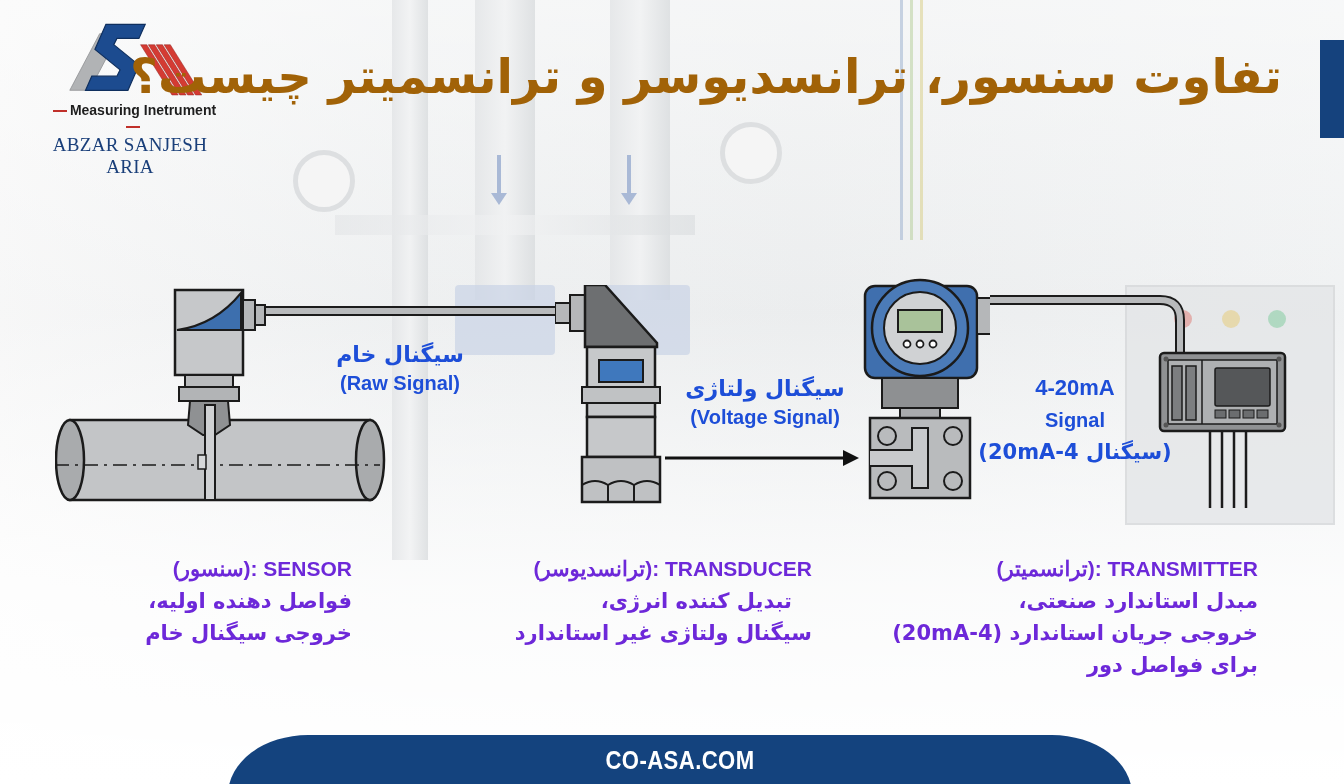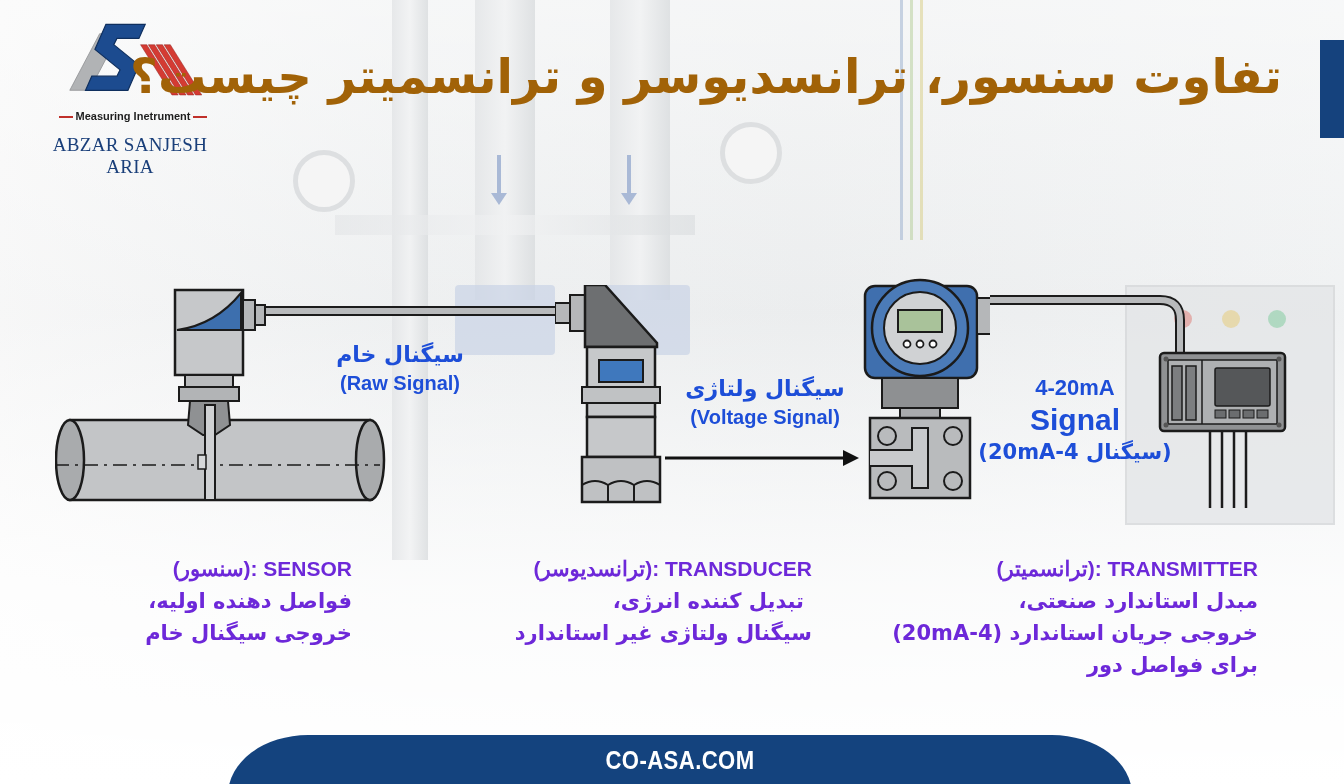--- a/index.html
+++ b/index.html
@@ -21,21 +21,21 @@
   .bgflange { position: absolute; background: #c9d3e6; border-radius: 4px; opacity: 0.7; }
   .bggauge { position: absolute; border-radius: 50%; background: #f6f6f6; border: 5px solid #dadcde; opacity: 0.85; }
   .bgarrow { position: absolute; width: 4px; background: #a9b9d6; }
   .bgarrow::after { content: ""; position: absolute; left: -6px; bottom: -10px; border-left: 8px solid transparent; border-right: 8px solid transparent; border-top: 12px solid #a9b9d6; }
   .bgpanel { position: absolute; background: #e4e6e8; border: 2px solid #d6d8da; opacity: 0.8; }
   .bglight { position: absolute; width: 18px; height: 18px; border-radius: 50%; opacity: 0.6; }
   .wire { position: absolute; width: 3px; opacity: 0.55; }
 
   
   .logo { position: absolute; left: 40px; top: 18px; width: 190px; height: 140px; }
-  .logo-sub { position: absolute; left: 48px; top: 110px; width: 170px; text-align: center; font-family: "Liberation Sans", sans-serif; font-size: 11px; font-weight: bold; color: #1e1e1e; }
+  .logo-sub { position: absolute; left: 48px; top: 102px; width: 170px; text-align: center; font-family: "Liberation Sans", sans-serif; font-size: 14px; font-weight: bold; color: #1e1e1e; }
   .logo-sub::before, .logo-sub::after { content: ""; display: inline-block; width: 14px; height: 2px; background: #c0302a; vertical-align: middle; margin: 0 3px; }
   .logo-name { position: absolute; left: 30px; top: 134px; width: 200px; text-align: center; font-family: "Liberation Serif", serif; font-weight: normal; font-size: 19px; color: #1a3f7a; letter-spacing: 0.3px; }
 
   .title {
     position: absolute; right: 62px; top: 48px;
     font-family: "DejaVu Sans", sans-serif; font-weight: bold; font-size: 48px;
     color: #a16207; direction: rtl; white-space: nowrap; letter-spacing: -1px;
   }
   .title-bar { position: absolute; right: 0; top: 40px; width: 24px; height: 98px; background: #15427d; }
 
@@ -187,32 +187,32 @@
 <div class="label" style="left:315px;top:340px;width:170px;">
   <span class="fa">سیگنال خام</span>
   <span class="en">(Raw Signal)</span>
 </div>
 <div class="label" style="left:660px;top:374px;width:210px;">
   <span class="fa">سیگنال ولتاژی</span>
   <span class="en">(Voltage Signal)</span>
 </div>
 <div class="label" style="left:970px;top:372px;width:210px;">
   <span class="en" style="font-size:22px;line-height:32px;">4-20mA</span>
-  <span class="en" style="font-size:30px;line-height:32px;">Signal</span>
+  <span class="en" style="font-size:20px;line-height:32px;">Signal</span>
   <span class="fa" style="font-size:21px;line-height:32px;">(سیگنال 4-20mA)</span>
 </div>
 
 <div class="desc" style="left:100px;top:553px;width:252px;">
   <div class="ttl">SENSOR :(سنسور)</div>
   <div>فواصل دهنده اولیه،</div>
   <div>خروجی سیگنال خام</div>
 </div>
 <div class="desc" style="left:460px;top:553px;width:352px;">
   <div class="ttl">TRANSDUCER :(ترانسدیوسر)</div>
-  <div style="margin-right:8px">تبدیل کننده انرژی،</div>
+  <div style="margin-right:20px">تبدیل کننده انرژی،</div>
   <div style="margin-right:0">سیگنال ولتاژی غیر استاندارد</div>
 </div>
 <div class="desc" style="left:870px;top:553px;width:388px;">
   <div class="ttl">TRANSMITTER :(ترانسمیتر)</div>
   <div>مبدل استاندارد صنعتی،</div>
   <div>خروجی جریان استاندارد (4-20mA)</div>
   <div>برای فواصل دور</div>
 </div>
 
 <div class="footer">

